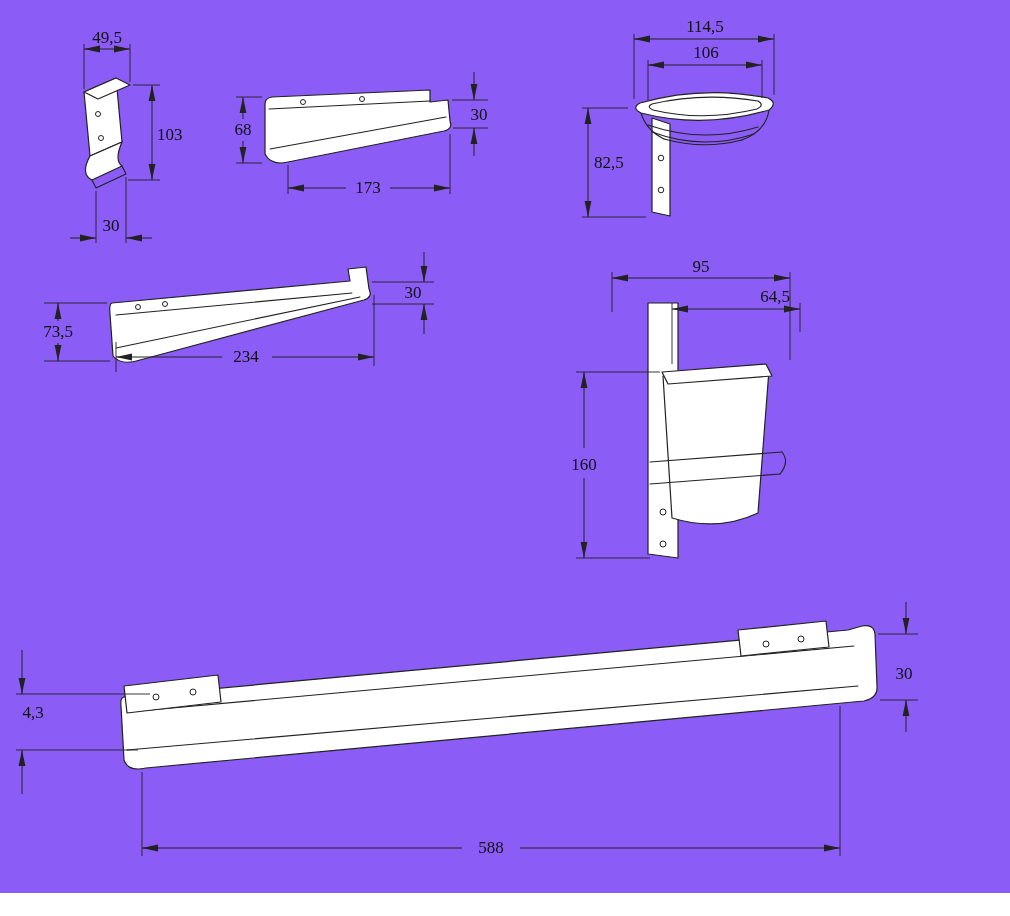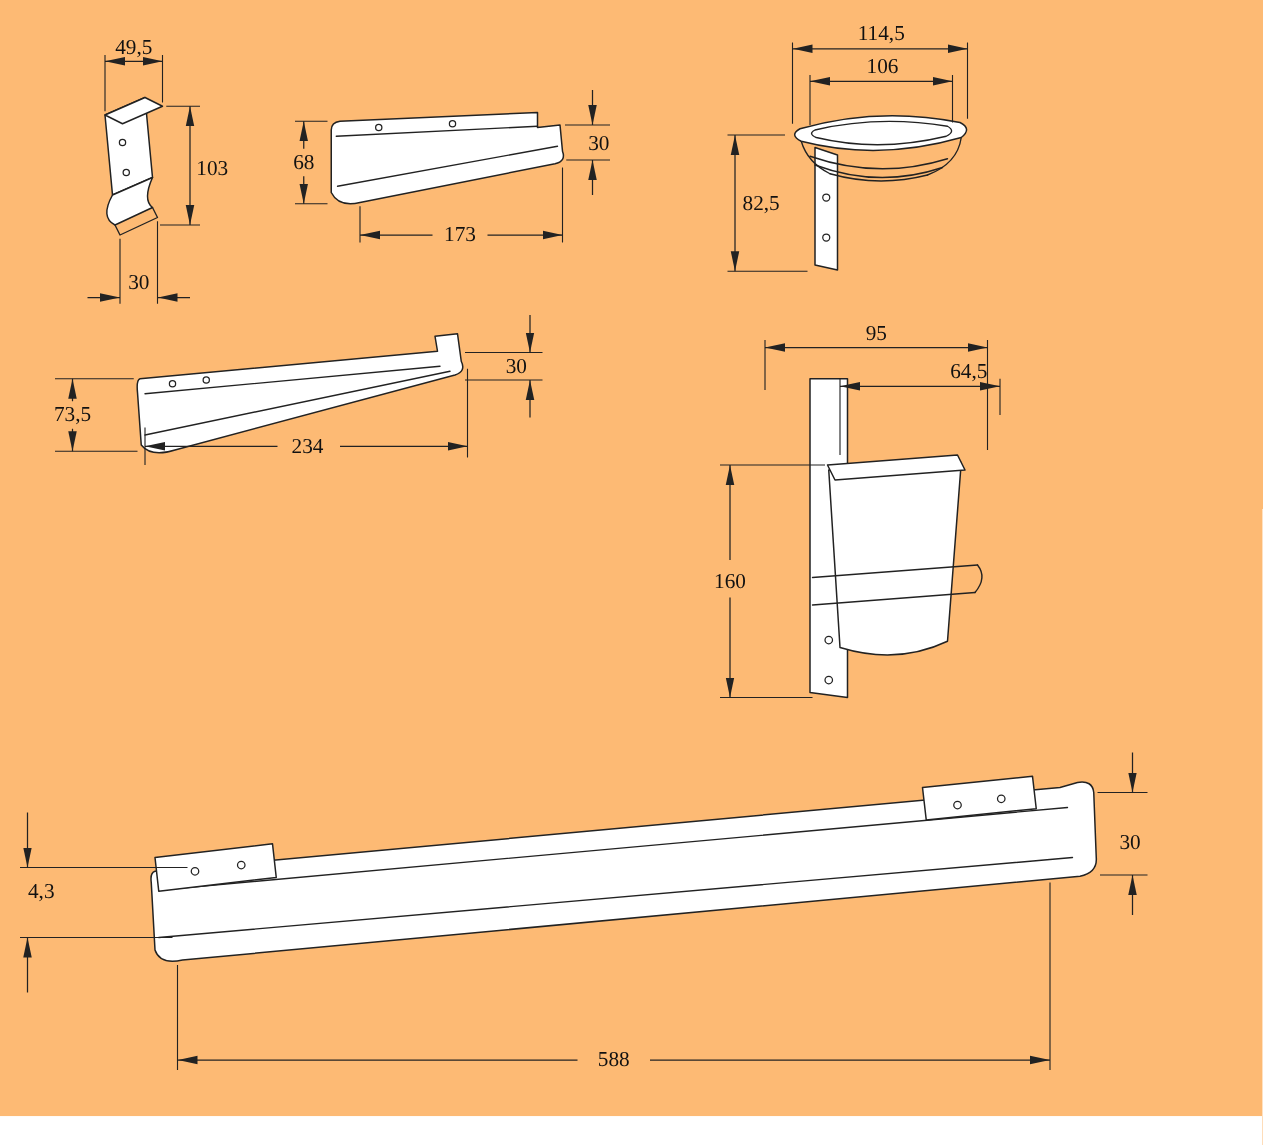--- a/index.html
+++ b/index.html
@@ -5,21 +5,21 @@
   html, body {
     margin: 0;
     padding: 0;
     background: #ffffff;
     font-family: "Liberation Serif", serif;
   }
   .canvas {
     position: relative;
     width: 1010px;
     height: 893px;
-    background: #fdba74;
+    background: #8b5cf6;
     overflow: hidden;
   }
   svg { display: block; }
   .outline  { fill: #ffffff; stroke: #222222; stroke-width: 1.2; stroke-linejoin: round; }
   .line     { fill: none;    stroke: #222222; stroke-width: 1.1; stroke-linejoin: round; stroke-linecap: round; }
   .hole     { fill: #ffffff; stroke: #222222; stroke-width: 1; }
   .dim      { stroke: #222222; stroke-width: 1; fill: none; }
   .ext      { stroke: #222222; stroke-width: 0.9; fill: none; }
   .dimtext  { font-family: "Liberation Serif", serif; font-size: 17px; fill: #111111; }
   .mid      { text-anchor: middle; }

